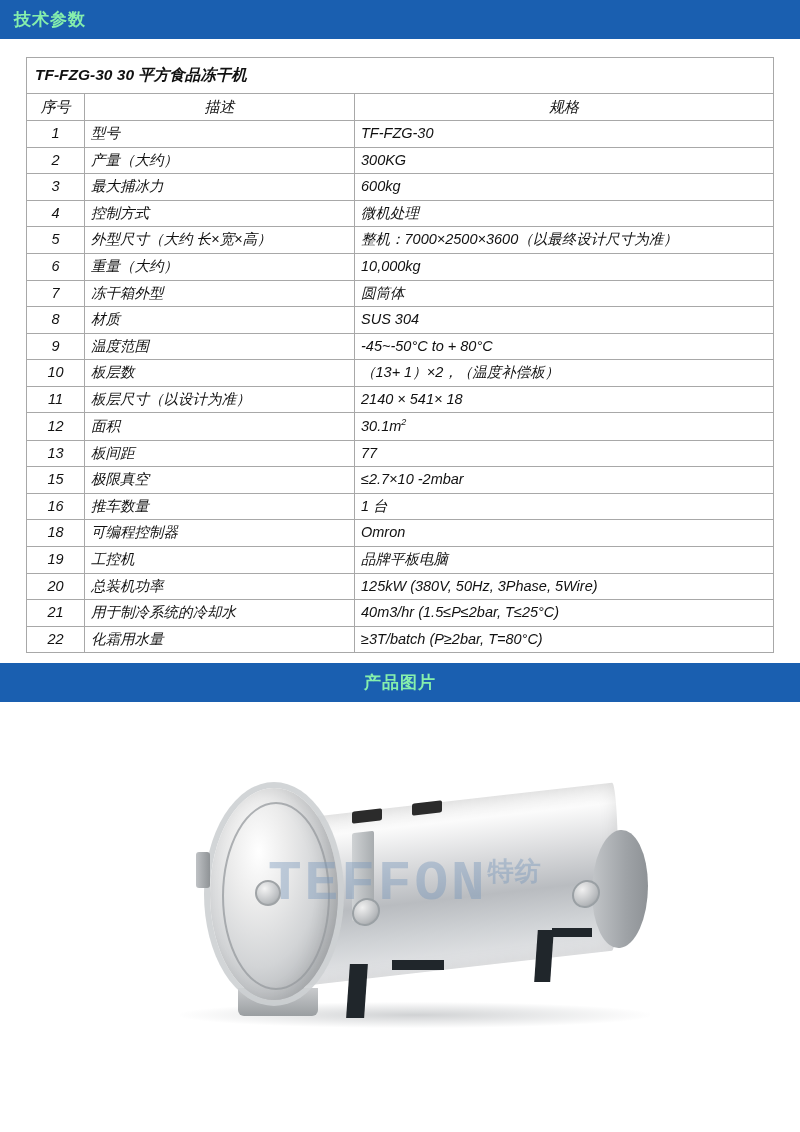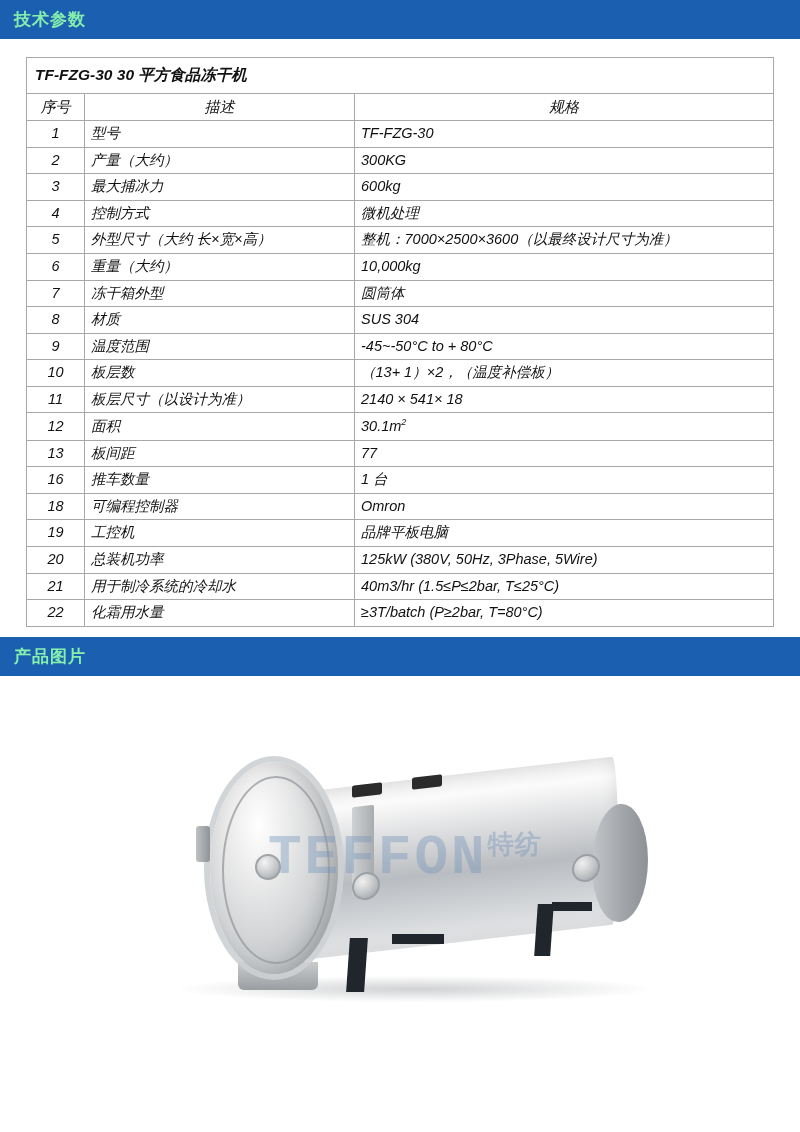--- a/index.html
+++ b/index.html
@@ -322,20 +322,25 @@
         <td class="cell-center">12</td>
         <td>面积</td>
         <td><span>30.1m</span><sup>2</sup></td>
       </tr>
       <tr>
         <td class="cell-center">13</td>
         <td>板间距</td>
         <td>77</td>
       </tr>
       <tr>
+        <td class="cell-center">15</td>
+        <td>极限真空</td>
+        <td>≤2.7×10 -2mbar</td>
+      </tr>
+      <tr>
         <td class="cell-center">16</td>
         <td>推车数量</td>
         <td>1 台</td>
       </tr>
       <tr>
         <td class="cell-center">18</td>
         <td>可编程控制器</td>
         <td>Omron</td>
       </tr>
       <tr>
@@ -355,21 +360,21 @@
       </tr>
       <tr>
         <td class="cell-center">22</td>
         <td>化霜用水量</td>
         <td>≥3T/batch (P≥2bar, T=80°C)</td>
       </tr>
     </tbody>
   </table>
 </div>
 
-<div class="bar-wrap" style="margin-top:10px;">
+<div class="bar-wrap" style="margin-top:10px;text-align:center;">
   <div class="section-bar products">产品图片</div>
 </div>
 
 <div class="product-area">
   <div class="photo">
     <div class="floor-shadow"></div>
     <div class="tank-body"></div>
     <div class="tank-end"></div>
     <div class="pipe-box"></div>
     <div class="top-nozzle n1"></div>

